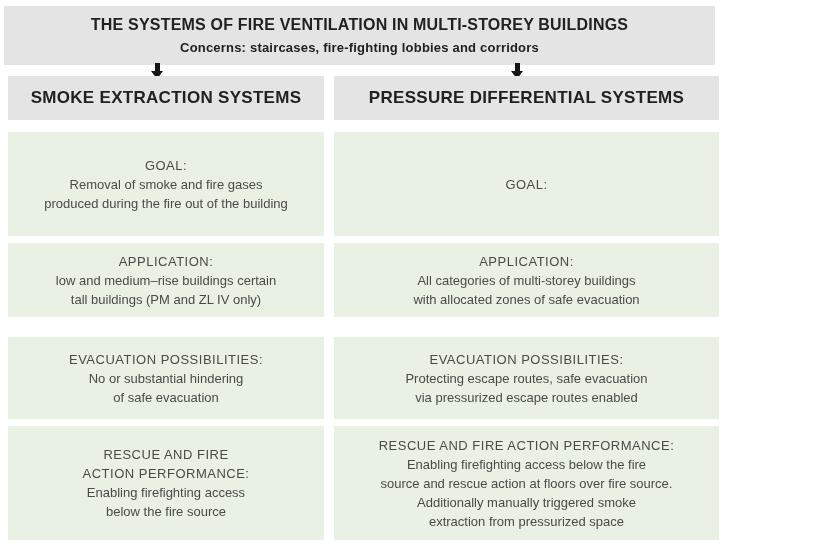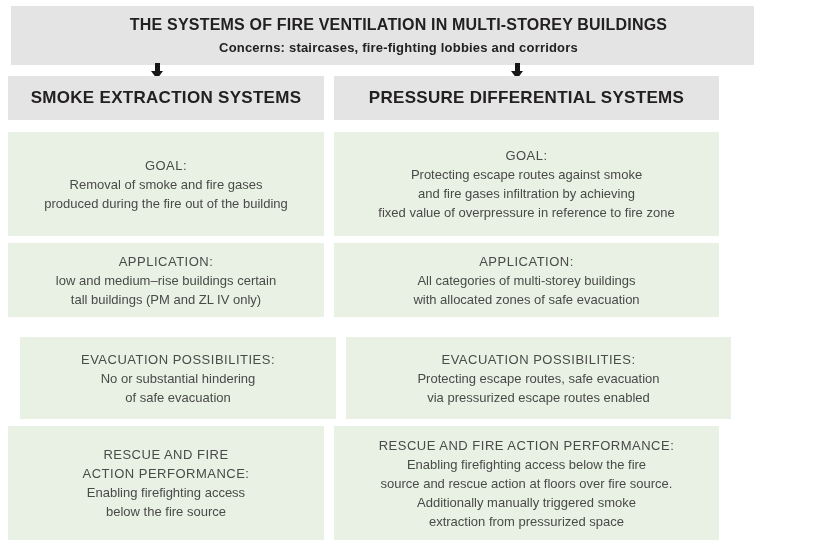--- a/index.html
+++ b/index.html
@@ -8,23 +8,23 @@
     --title-text:#232021;
     --body-text:#4a4a48;
     --arrow:#161616;
   }
   html,body{margin:0;padding:0;background:#ffffff;}
   .canvas{
     position:relative;width:819px;height:550px;background:#ffffff;
     font-family:"Liberation Sans",sans-serif;overflow:hidden;
   }
   .header{
-    position:absolute;left:11px;top:6px;width:711px;height:59px;
+    position:absolute;left:4px;top:6px;width:711px;height:59px;
     background:var(--header-bg);
-    display:flex;flex-direction:column;align-items:center;justify-content:center;padding-left:32px;
+    display:flex;flex-direction:column;align-items:center;justify-content:center;
   }
   .title{font-size:16px;font-weight:bold;color:var(--title-text);letter-spacing:.2px;}
   .subtitle{font-size:13px;font-weight:bold;color:var(--title-text);margin-top:6px;letter-spacing:.2px;}
 
   .arrow{position:absolute;top:63px;width:13px;height:15px;}
   .arrow-left{left:151px;}
   .arrow-right{left:511px;}
   .arrow::before{
     content:"";position:absolute;left:4px;top:0;width:5px;height:8px;background:var(--arrow);
   }
@@ -47,21 +47,21 @@
     position:absolute;background:var(--box-bg);
     display:flex;flex-direction:column;align-items:center;justify-content:center;
     text-align:center;color:var(--body-text);font-size:13px;line-height:19px;
     padding:0 6px;box-sizing:border-box;
   }
   .box .heading{white-space:pre-line;letter-spacing:.5px;}
   .box .body{white-space:pre-line;}
 
   .row-goal{top:132px;height:104px;}
   .row-application{top:243px;height:74px;}
-  .row-evacuation{top:337px;height:82px;margin-left:12px;}
+  .row-evacuation{top:337px;height:82px;}
   .row-rescue{top:426px;height:114px;}
 </style>
 </head>
 <body>
 
 <div class="canvas">
 
   <div class="header">
     <div class="title">THE SYSTEMS OF FIRE VENTILATION IN MULTI-STOREY BUILDINGS</div>
     <div class="subtitle">Concerns: staircases, fire-fighting lobbies and corridors</div>
@@ -77,23 +77,20 @@
     <span>PRESSURE DIFFERENTIAL SYSTEMS</span>
   </div>
 
   <div class="box col-left row-goal">
     <div class="heading">GOAL:</div>
     <div class="body">Removal of smoke and fire gases
 produced during the fire out of the building</div>
   </div>
   <div class="box col-right row-goal">
     <div class="heading">GOAL:</div>
-    <div class="body">Protecting escape routes against smoke
-and fire gases infiltration by achieving
-fixed value of overpressure in reference to fire zone</div>
   </div>
 
   <div class="box col-left row-application">
     <div class="heading">APPLICATION:</div>
     <div class="body">low and medium–rise buildings certain
 tall buildings (PM and ZL IV only)</div>
   </div>
   <div class="box col-right row-application">
     <div class="heading">APPLICATION:</div>
     <div class="body">All categories of multi-storey buildings

